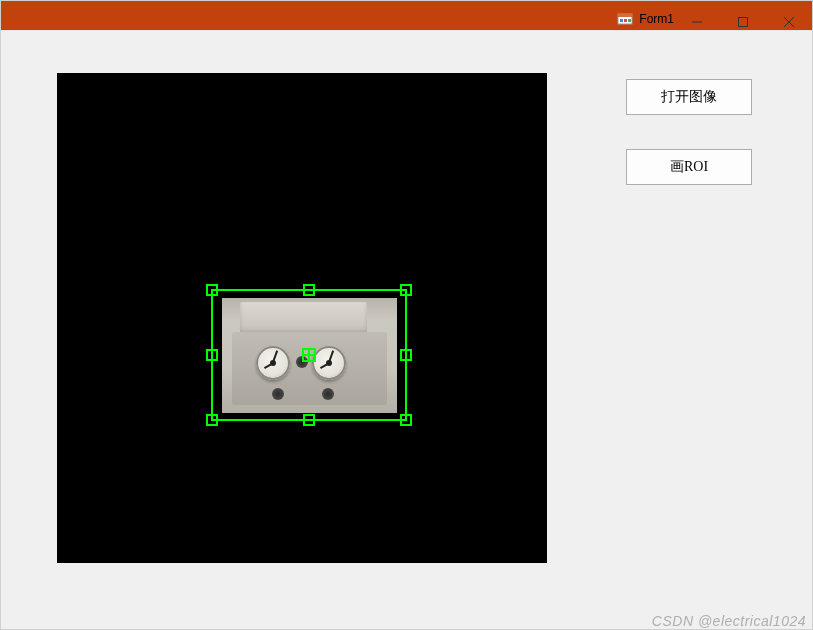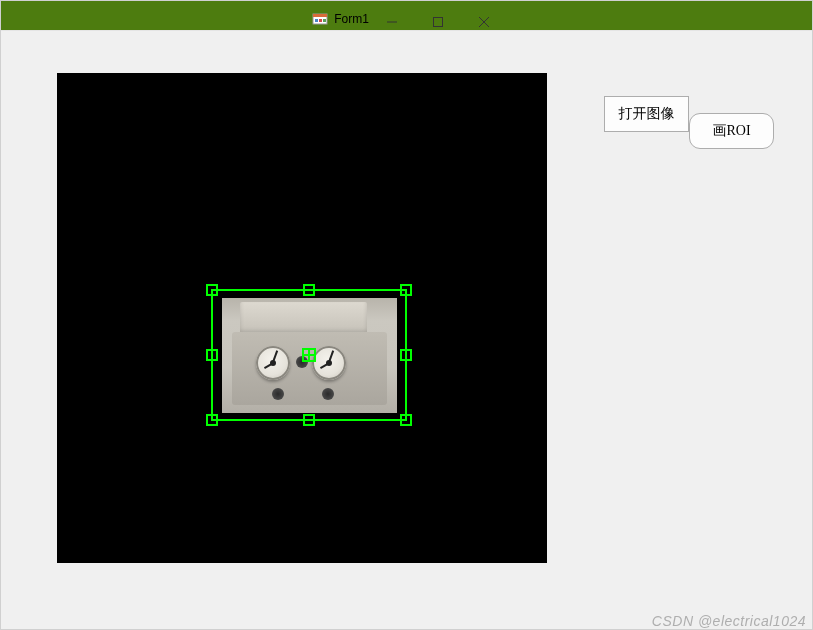--- a/index.html
+++ b/index.html
@@ -13,24 +13,24 @@
     }
     .window {
       width: 813px;
       height: 630px;
       background: #f0f0f0;
       border: 1px solid #d0d0d0;
       position: relative;
     }
     .titlebar {
       height: 30px;
-      background: #4d7c0f;
-      display: flex;
-      align-items: center;
-      justify-content: center;
+      background: #c2410c;
+      display: flex;
+      align-items: center;
+      justify-content: flex-end;
       padding: 6px 0 0 6px;
       border-bottom: 1px solid #e5e5e5;
     }
     .title-left {
       display: flex;
       align-items: center;
       gap: 6px;
     }
     .app-icon {
       width: 16px;
@@ -152,36 +152,36 @@
     }
     .handle-center::before { left: 50%; top: 0; bottom: 0; width: 2px; margin-left: -1px; }
     .handle-center::after { top: 50%; left: 0; right: 0; height: 2px; margin-top: -1px; }
 
     .side-panel {
       position: absolute;
       left: 603px;
       top: 48px;
       width: 170px;
       display: flex;
-      flex-direction: row;
+      flex-direction: column;
       align-items: center;
     }
     .btn {
       width: 126px;
       height: 36px;
       background: #fdfdfd;
       border: 1px solid #adadad;
       font-size: 14px;
       font-family: "SimSun","Microsoft YaHei";
       cursor: pointer;
       display: flex;
       align-items: center;
       justify-content: center;
     }
-    .btn + .btn { margin-top: 34px; border-radius: 11px; }
+    .btn + .btn { margin-top: 34px; }
     .btn.focused {
       border: 1px solid #0078d7;
       outline: 1px solid #0078d7;
       background: #e5f1fb;
     }
     .watermark {
       position: absolute;
       right: 6px;
       bottom: 0;
       font-size: 14px;

